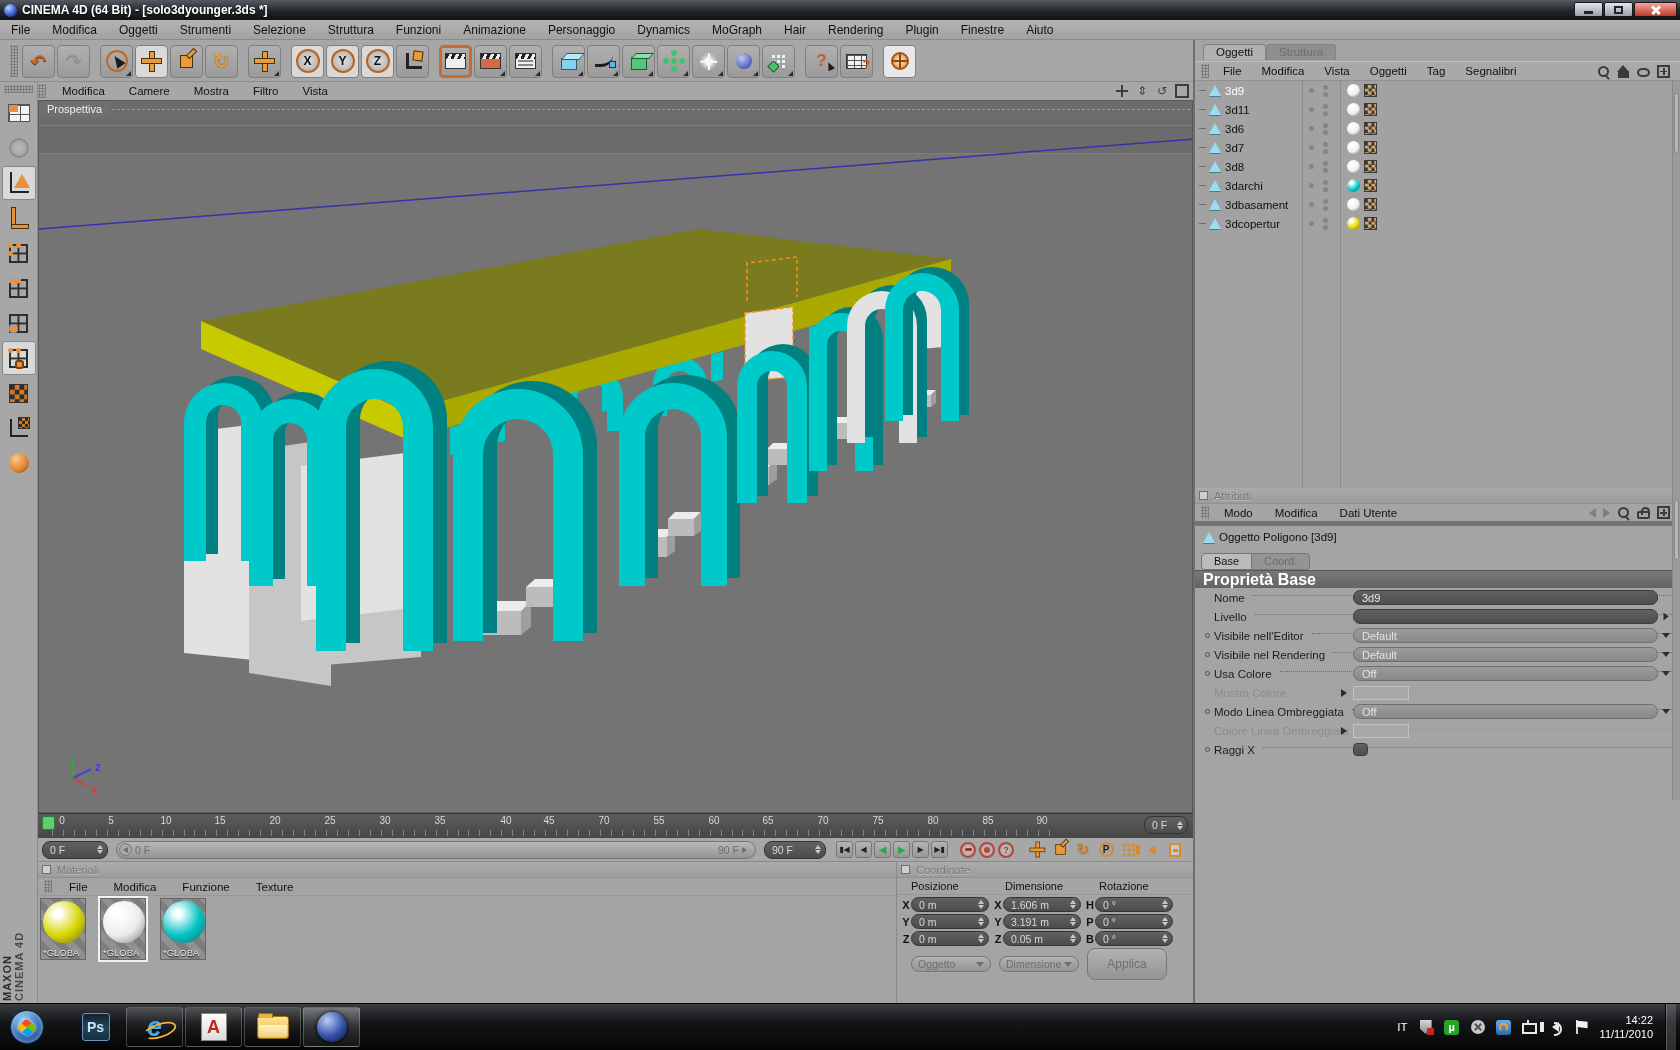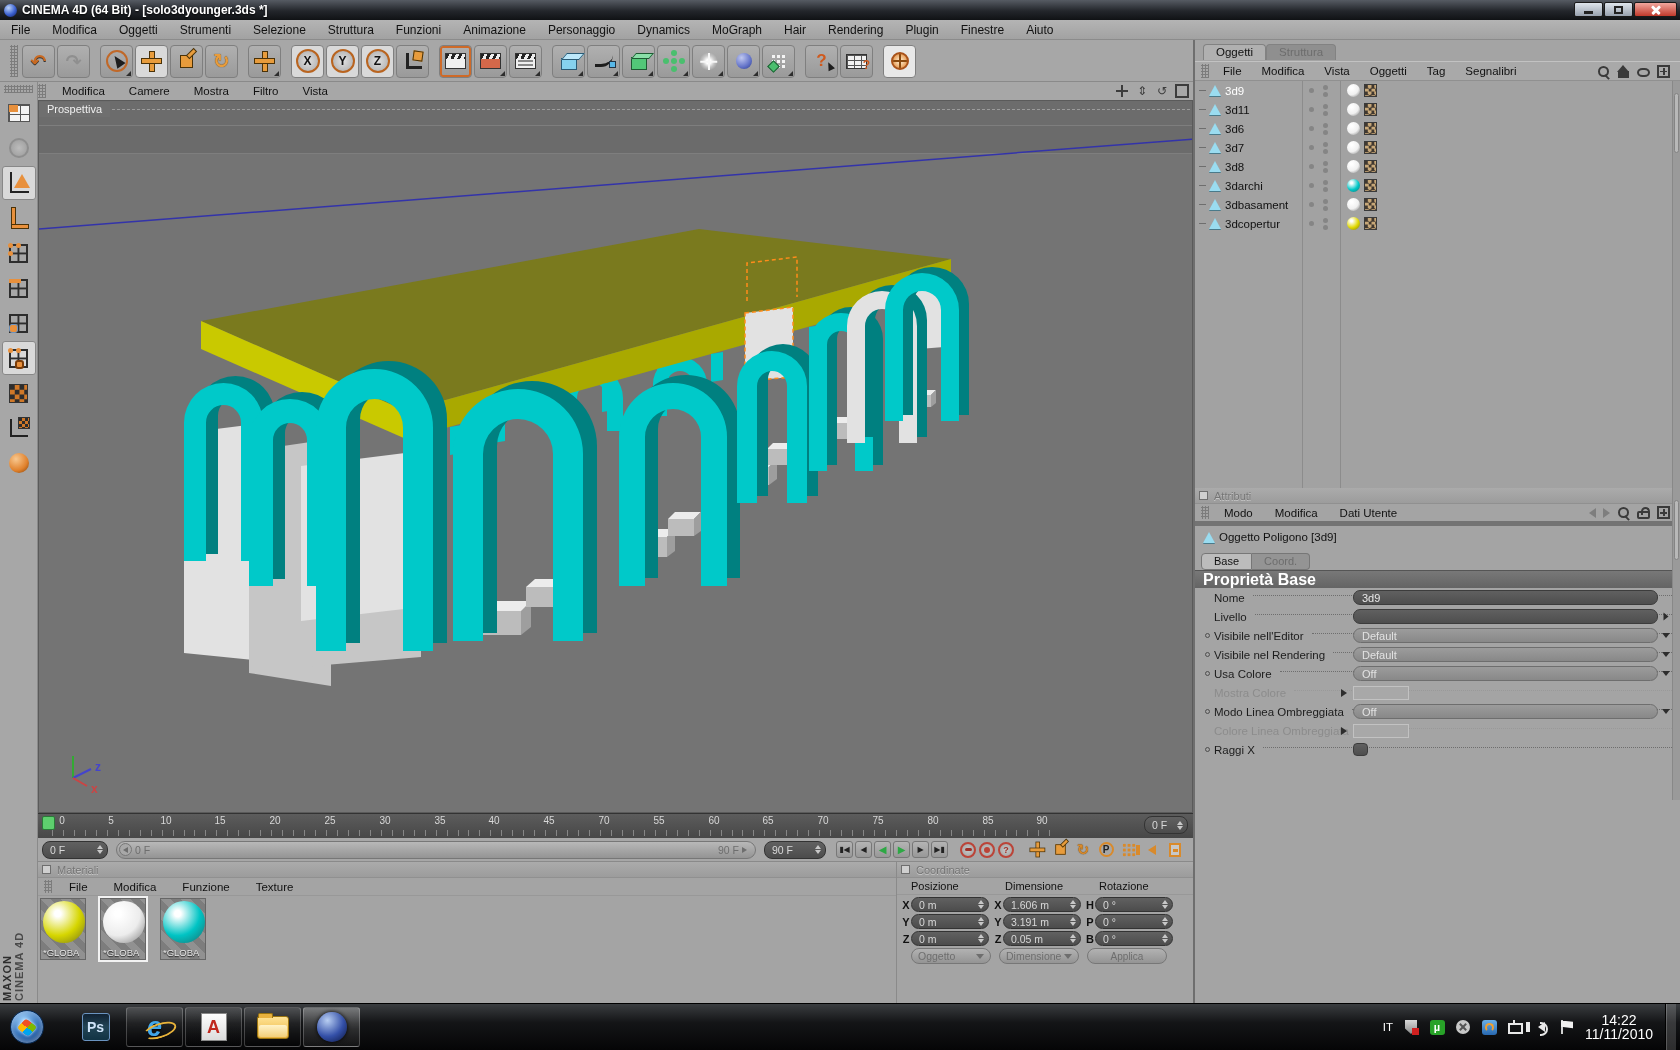--- a/index.html
+++ b/index.html
@@ -200,22 +200,22 @@
   
   #coords{position:absolute;left:897px;top:862px;width:296px;height:141px;background:#a4a4a4;}
   #coords .hdr{display:flex;font-size:11px;color:#111;padding:2px 0 2px 14px;border-bottom:1px solid #989898;}
   #coords .hdr span{width:96px;}
   .crow{display:flex;align-items:center;margin:2px 0 2px 4px;font-size:11px;color:#111;}
   .crow .axl{width:10px;text-align:center;font-weight:bold;}
   .cfld{width:78px;height:15px;margin-right:4px;}
   .cddl{width:80px;height:16px;border-radius:8px;background:linear-gradient(#b2b2b2,#949494);border:1px solid #777;
     color:#6e6e6e;font-size:10.5px;display:flex;align-items:center;padding:0 6px;margin-right:8px;}
   .cddl .dar{margin-left:auto;width:0;height:0;border-left:4px solid transparent;border-right:4px solid transparent;border-top:5px solid #6e6e6e;}
-  .applybtn{width:80px;height:16px;border-radius:8px;background:linear-gradient(#b2b2b2,#949494);border:1px solid #777;
-    color:#6e6e6e;font-size:10px;display:flex;align-items:center;justify-content:center;}
+  .applybtn{width:80px;height:32px;border-radius:8px;background:linear-gradient(#b2b2b2,#949494);border:1px solid #777;
+    color:#6e6e6e;font-size:12px;display:flex;align-items:center;justify-content:center;}
 
   
   #rightcol{position:absolute;left:1193px;top:40px;width:487px;height:963px;background:#a4a4a4;border-left:2px solid #6e6e6e;}
   #om-tabs{position:absolute;left:8px;top:4px;display:flex;font-size:11.5px;}
   .tab{padding:1px 12px 2px;border:1px solid #828282;border-bottom:none;border-radius:4px 4px 0 0;}
   .tab.on{background:#b0b0b0;color:#111;}
   .tab.off{background:#8f8f8f;color:#6d6d6d;}
   #om-menu{position:absolute;left:0;top:21px;width:100%;height:20px;display:flex;align-items:center;
     font-size:11.5px;color:#111;border-top:1px solid #c2c2c2;border-bottom:1px solid #909090;background:#a9a9a9;}
   #om-menu span.mi{padding:0 10px;}
@@ -317,21 +317,21 @@
   .msnico{width:15px;height:15px;border-radius:3px;background:linear-gradient(#6ab0e8,#2868b0);position:relative;}
   .msnico::after{content:"";position:absolute;inset:3px;border:2px solid #f0a030;border-radius:50%;border-bottom-color:transparent;}
   .netico{width:15px;height:11px;border:2px solid #e8e8e8;position:relative;margin-top:2px;}
   .netico::before{content:"";position:absolute;left:3px;top:-5px;width:2px;height:4px;background:#e8e8e8;}
   .volico{width:0;height:0;border-top:5px solid transparent;border-bottom:5px solid transparent;border-right:7px solid #e8e8e8;position:relative;}
   .volico::before{content:"";position:absolute;left:-12px;top:-5px;width:4px;height:10px;background:#e8e8e8;}
   .volico::after{content:"";position:absolute;left:2px;top:-5px;width:6px;height:10px;border:2px solid #e8e8e8;
     border-left:none;border-radius:0 8px 8px 0;}
   .flagico{width:12px;height:9px;background:#f0f0f0;clip-path:polygon(0 0,100% 15%,100% 85%,0 70%);position:relative;margin-bottom:4px;}
   .flagpole{position:absolute;width:2px;height:14px;background:#d0d0d0;left:2px;top:1px;}
-  #clock{font-size:14px;text-align:center;line-height:14px;margin-right:2px;}
+  #clock{font-size:11px;text-align:right;line-height:14px;margin-right:2px;}
   #showdesk{width:11px;height:47px;background:rgba(255,255,255,.16);border-left:1px solid #000;box-shadow:inset 1px 0 0 rgba(255,255,255,.2);}
 </style>
 </head>
 <body>
 
 <div id="titlebar">
   <span class="appico"></span>
   <span class="t">CINEMA 4D (64 Bit) - [solo3dyounger.3ds *]</span>
   <div id="winbtns">
     <div class="wbtn">
@@ -638,21 +638,21 @@
   <div class="minor"></div>
   <div class="scrub"></div>
   <span class="tick" style="left:24px">0</span>
   <span class="tick" style="left:73px">5</span>
   <span class="tick" style="left:128px">10</span>
   <span class="tick" style="left:182px">15</span>
   <span class="tick" style="left:237px">20</span>
   <span class="tick" style="left:292px">25</span>
   <span class="tick" style="left:347px">30</span>
   <span class="tick" style="left:402px">35</span>
-  <span class="tick" style="left:456px">40</span>
+  <span class="tick" style="left:468px">40</span>
   <span class="tick" style="left:511px">45</span>
   <span class="tick" style="left:566px">70</span>
   <span class="tick" style="left:621px">55</span>
   <span class="tick" style="left:676px">60</span>
   <span class="tick" style="left:730px">65</span>
   <span class="tick" style="left:785px">70</span>
   <span class="tick" style="left:840px">75</span>
   <span class="tick" style="left:895px">80</span>
   <span class="tick" style="left:950px">85</span>
   <span class="tick" style="left:1004px">90</span>

